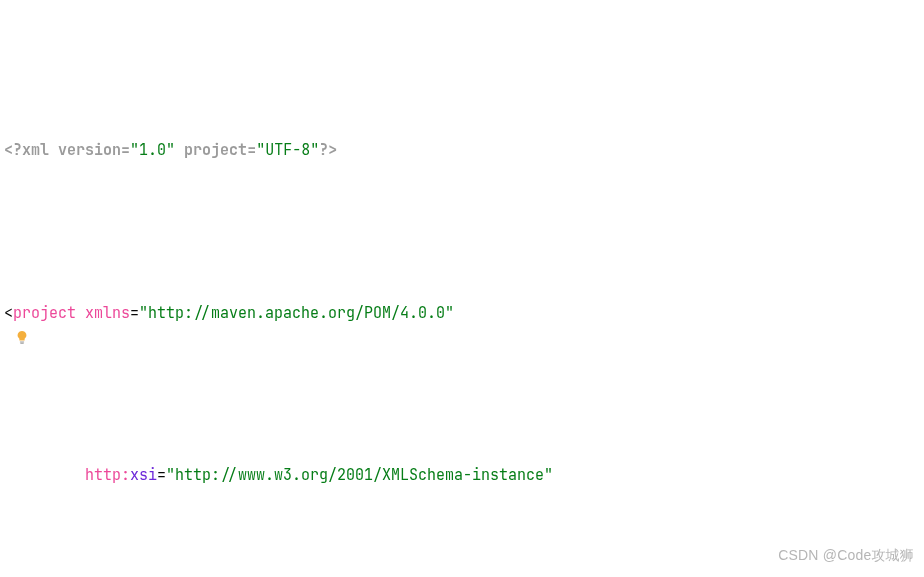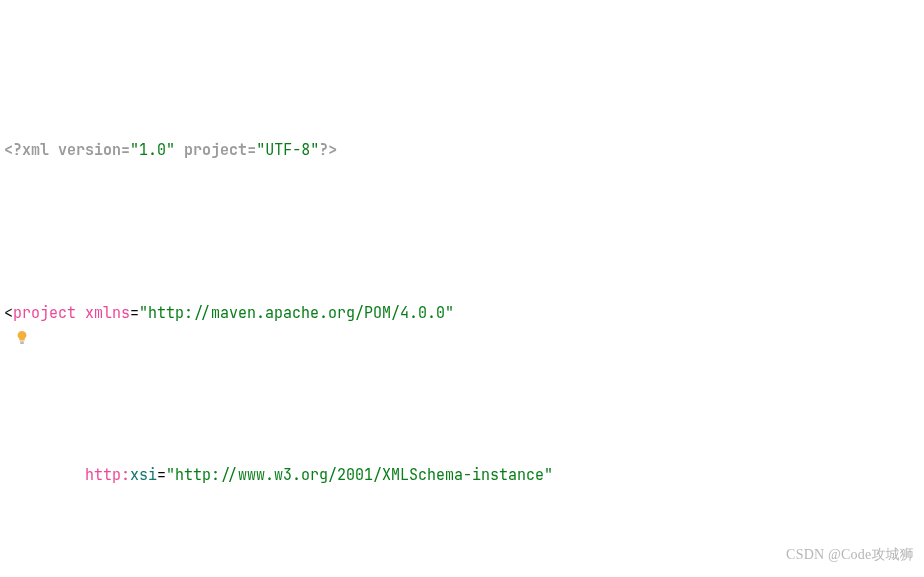--- a/index.html
+++ b/index.html
@@ -17,28 +17,28 @@
   position:absolute; left:15px; width:14px; height:14px;
 }
 .code {
   position:absolute; left:4px; top:4px; right:0;
   white-space:pre;
 }
 .line { display:block; height:32.5px; position:relative; }
 .watermark {
   position:absolute; bottom:6px; right:10px;
   color:rgba(120,120,120,0.55);
-  font-family:Liberation Serif, serif;
+  font-family:Liberation Sans, sans-serif;
   font-size:14px; letter-spacing:0.2px;
 }
 
 .pi   { color:#9b9b9b; font-weight:600; }   
 .tag  { color:#ec4899; }                     
 .attr { color:#ec4899; }                     
-.ns   { color:#0f766e; }                     
+.ns   { color:#6d28d9; }                     
 .str  { color:#067D17; }                     
 .brkt { color:#080808; }                     
 .txt  { color:#080808; }
 </style>
 </head>
 <body>
 
 <div class="gutter">
   <svg class="bulb" style="top:330px" viewBox="0 0 16 16">
     <path fill="#F4AF3D" d="M8 1a5 5 0 0 0-3 9v2h6v-2a5 5 0 0 0-3-9z"></path>

